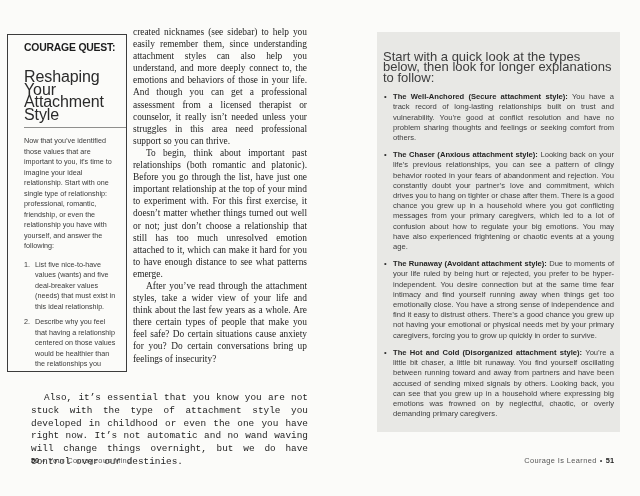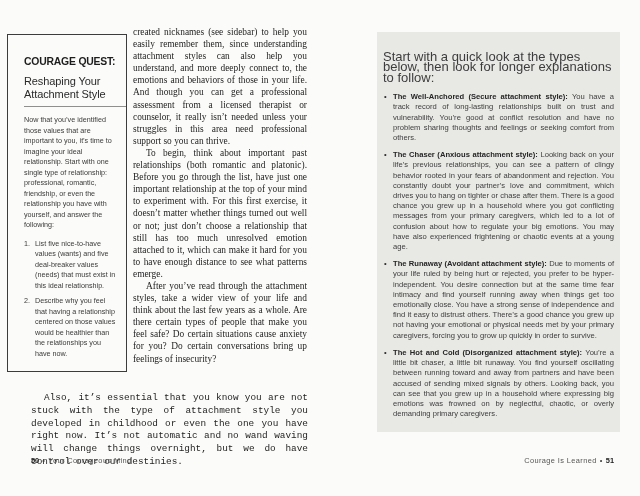--- a/index.html
+++ b/index.html
@@ -9,29 +9,29 @@
     font-family:"Liberation Sans",sans-serif;
   }
   .page{position:absolute;top:0;height:496px;}
   .page-left{left:0;width:320px;}
   .page-right{left:320px;width:320px;}
 
   
   .sidebar{
     position:absolute;left:7px;top:34px;width:120px;height:338px;
     box-sizing:border-box;border:1.4px solid #3c3c3c;background:#fbfbf9;
-    padding:20px 10px 0 16px;overflow:hidden;
+    padding:6px 10px 0 16px;overflow:hidden;
   }
   .sb-kicker{
     display:block;font-weight:bold;font-size:10.4px;line-height:13px;
     letter-spacing:-0.2px;white-space:nowrap;color:#1d1d1d;
   }
   .sb-title{
-    display:block;font-size:11px;line-height:12.5px;color:#2a2a2a;
-    letter-spacing:-0.1px;margin-top:7px;
+    display:block;font-size:16px;line-height:12.5px;color:#2a2a2a;
+    letter-spacing:-0.1px;margin-top:17px;
   }
   .sb-rule{border:none;border-top:1px solid #8f8f8d;margin:6px -10px 8px 0;}
   .sb-text{
     font-size:7.2px;line-height:10.5px;color:#3a3a3a;margin:0 0 8px 0;
   }
   .sb-li{display:flex;margin:0 0 5px 0;}
   .sb-num{flex:0 0 11px;font-size:7.2px;line-height:10.5px;color:#3a3a3a;}
   .sb-li-text{flex:1;font-size:7.2px;line-height:10.5px;color:#3a3a3a;}
   .sb-outro{margin-top:13px;}
 

